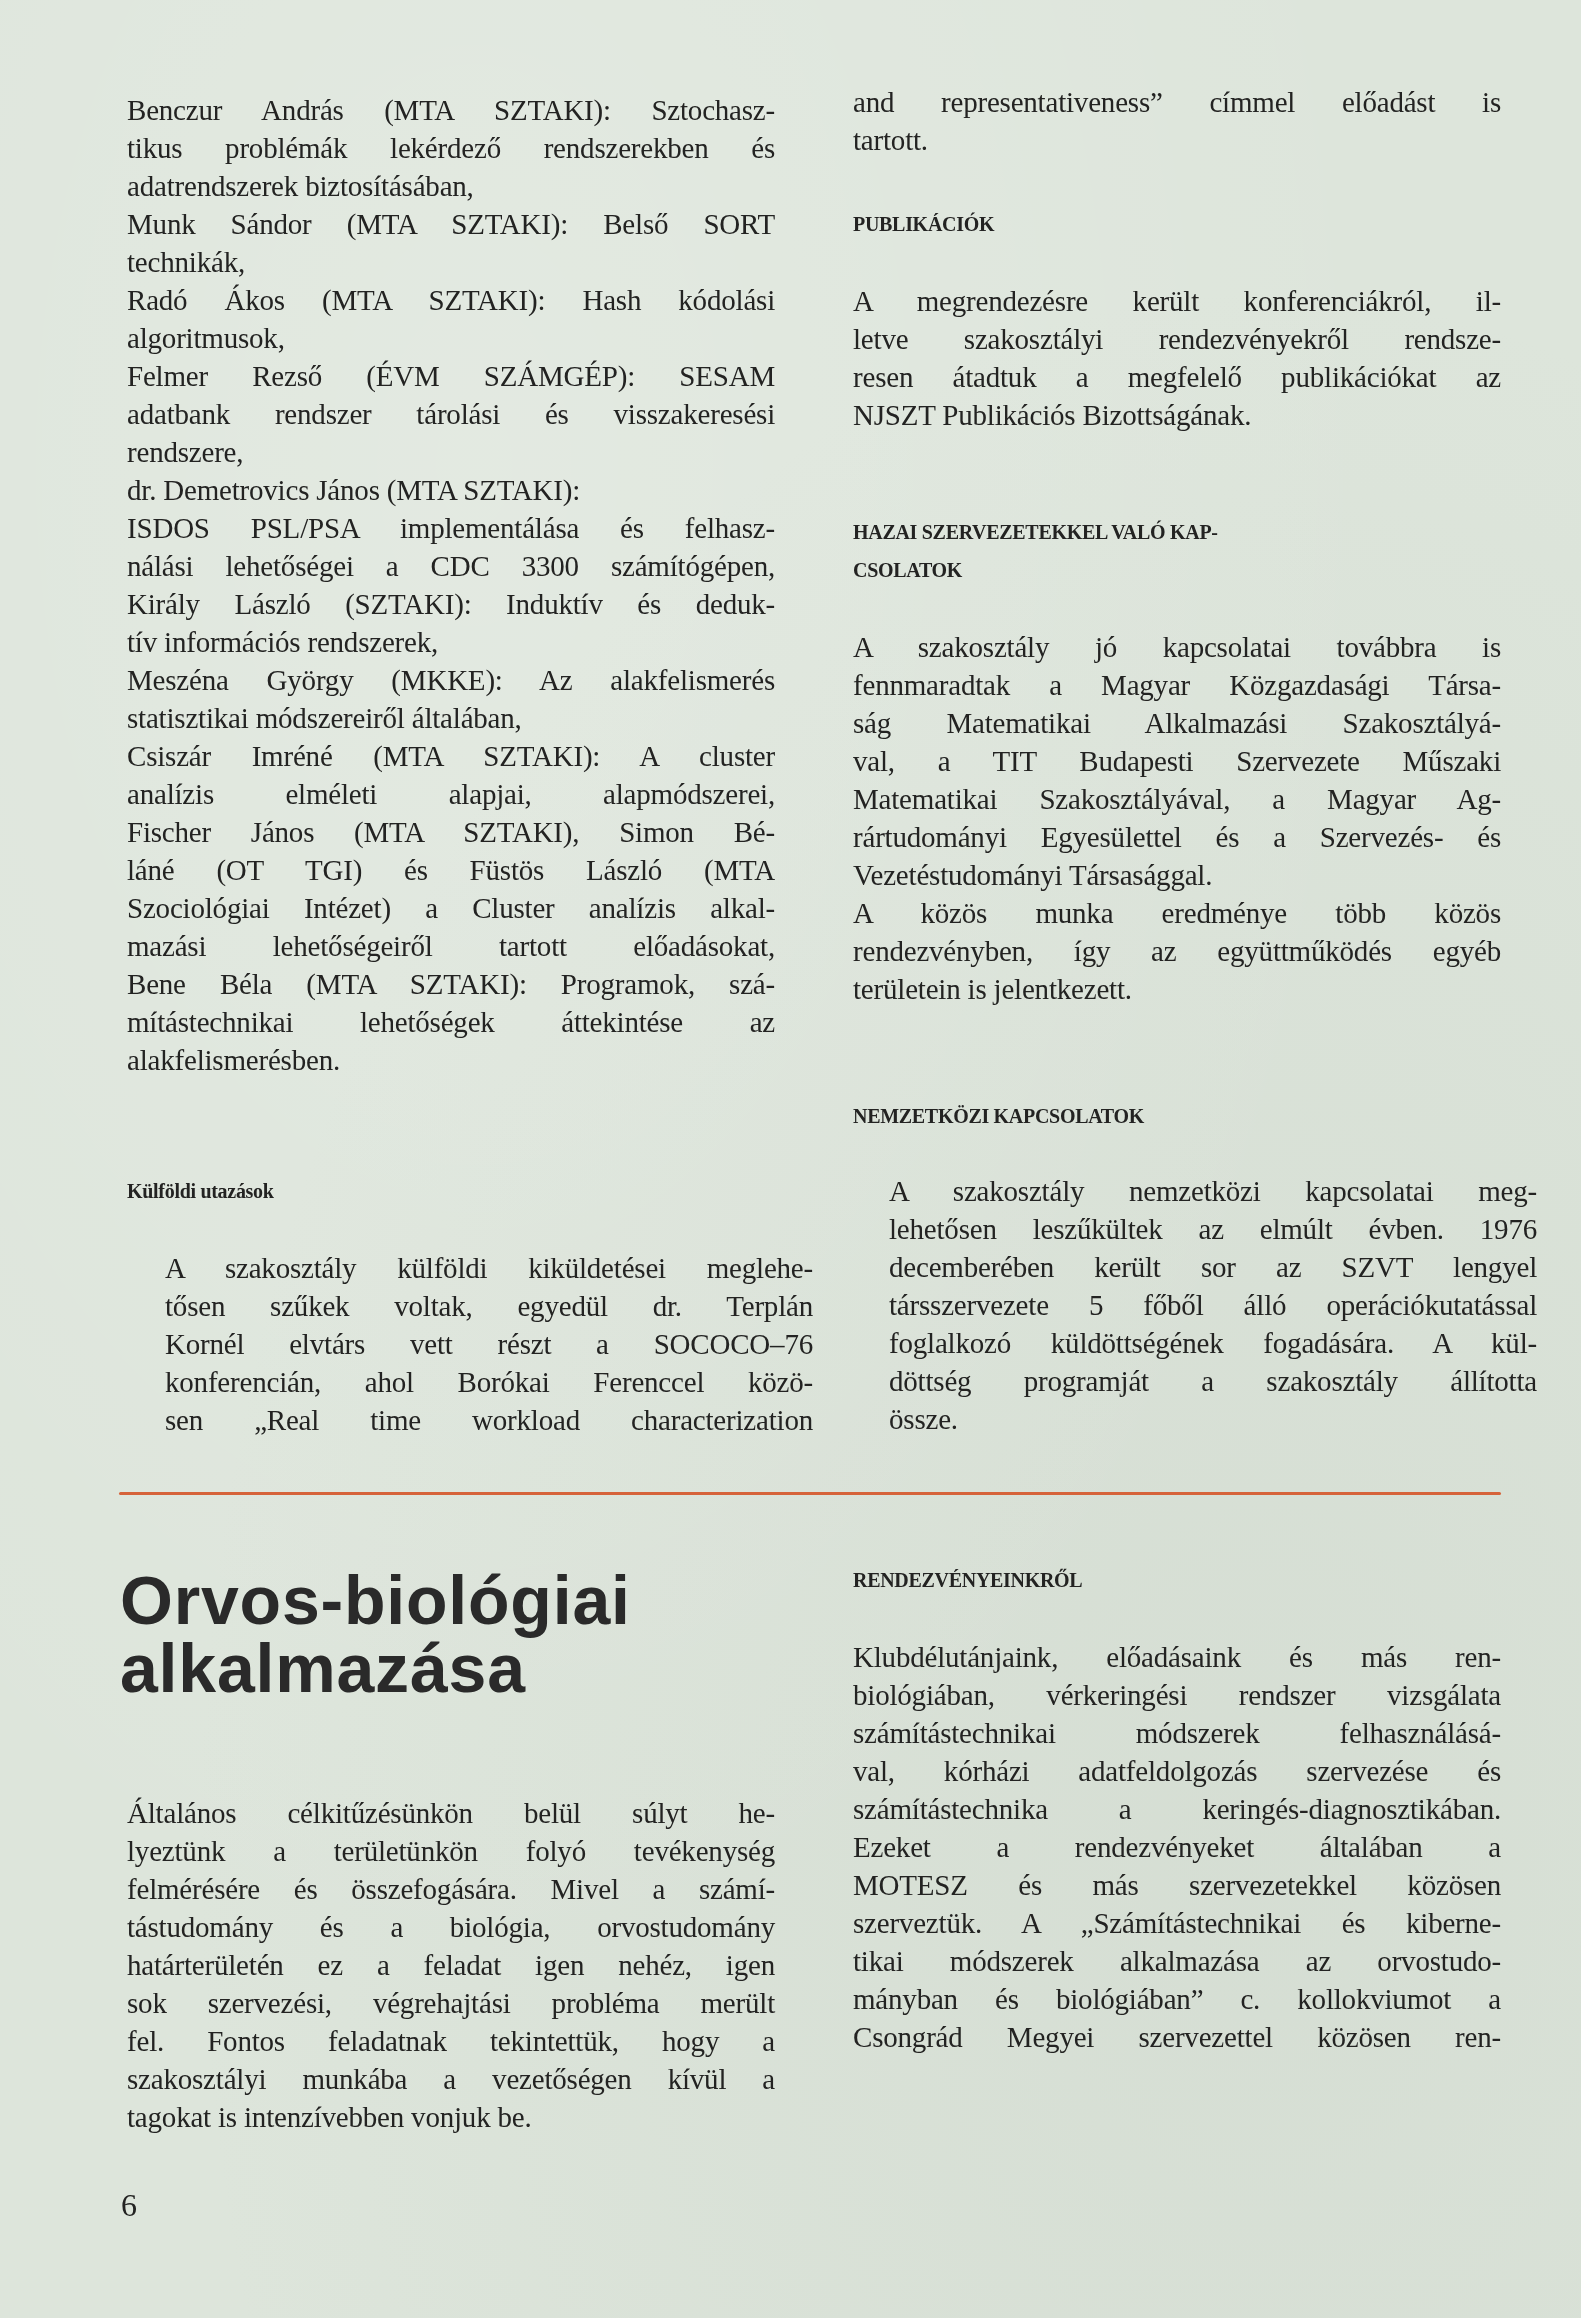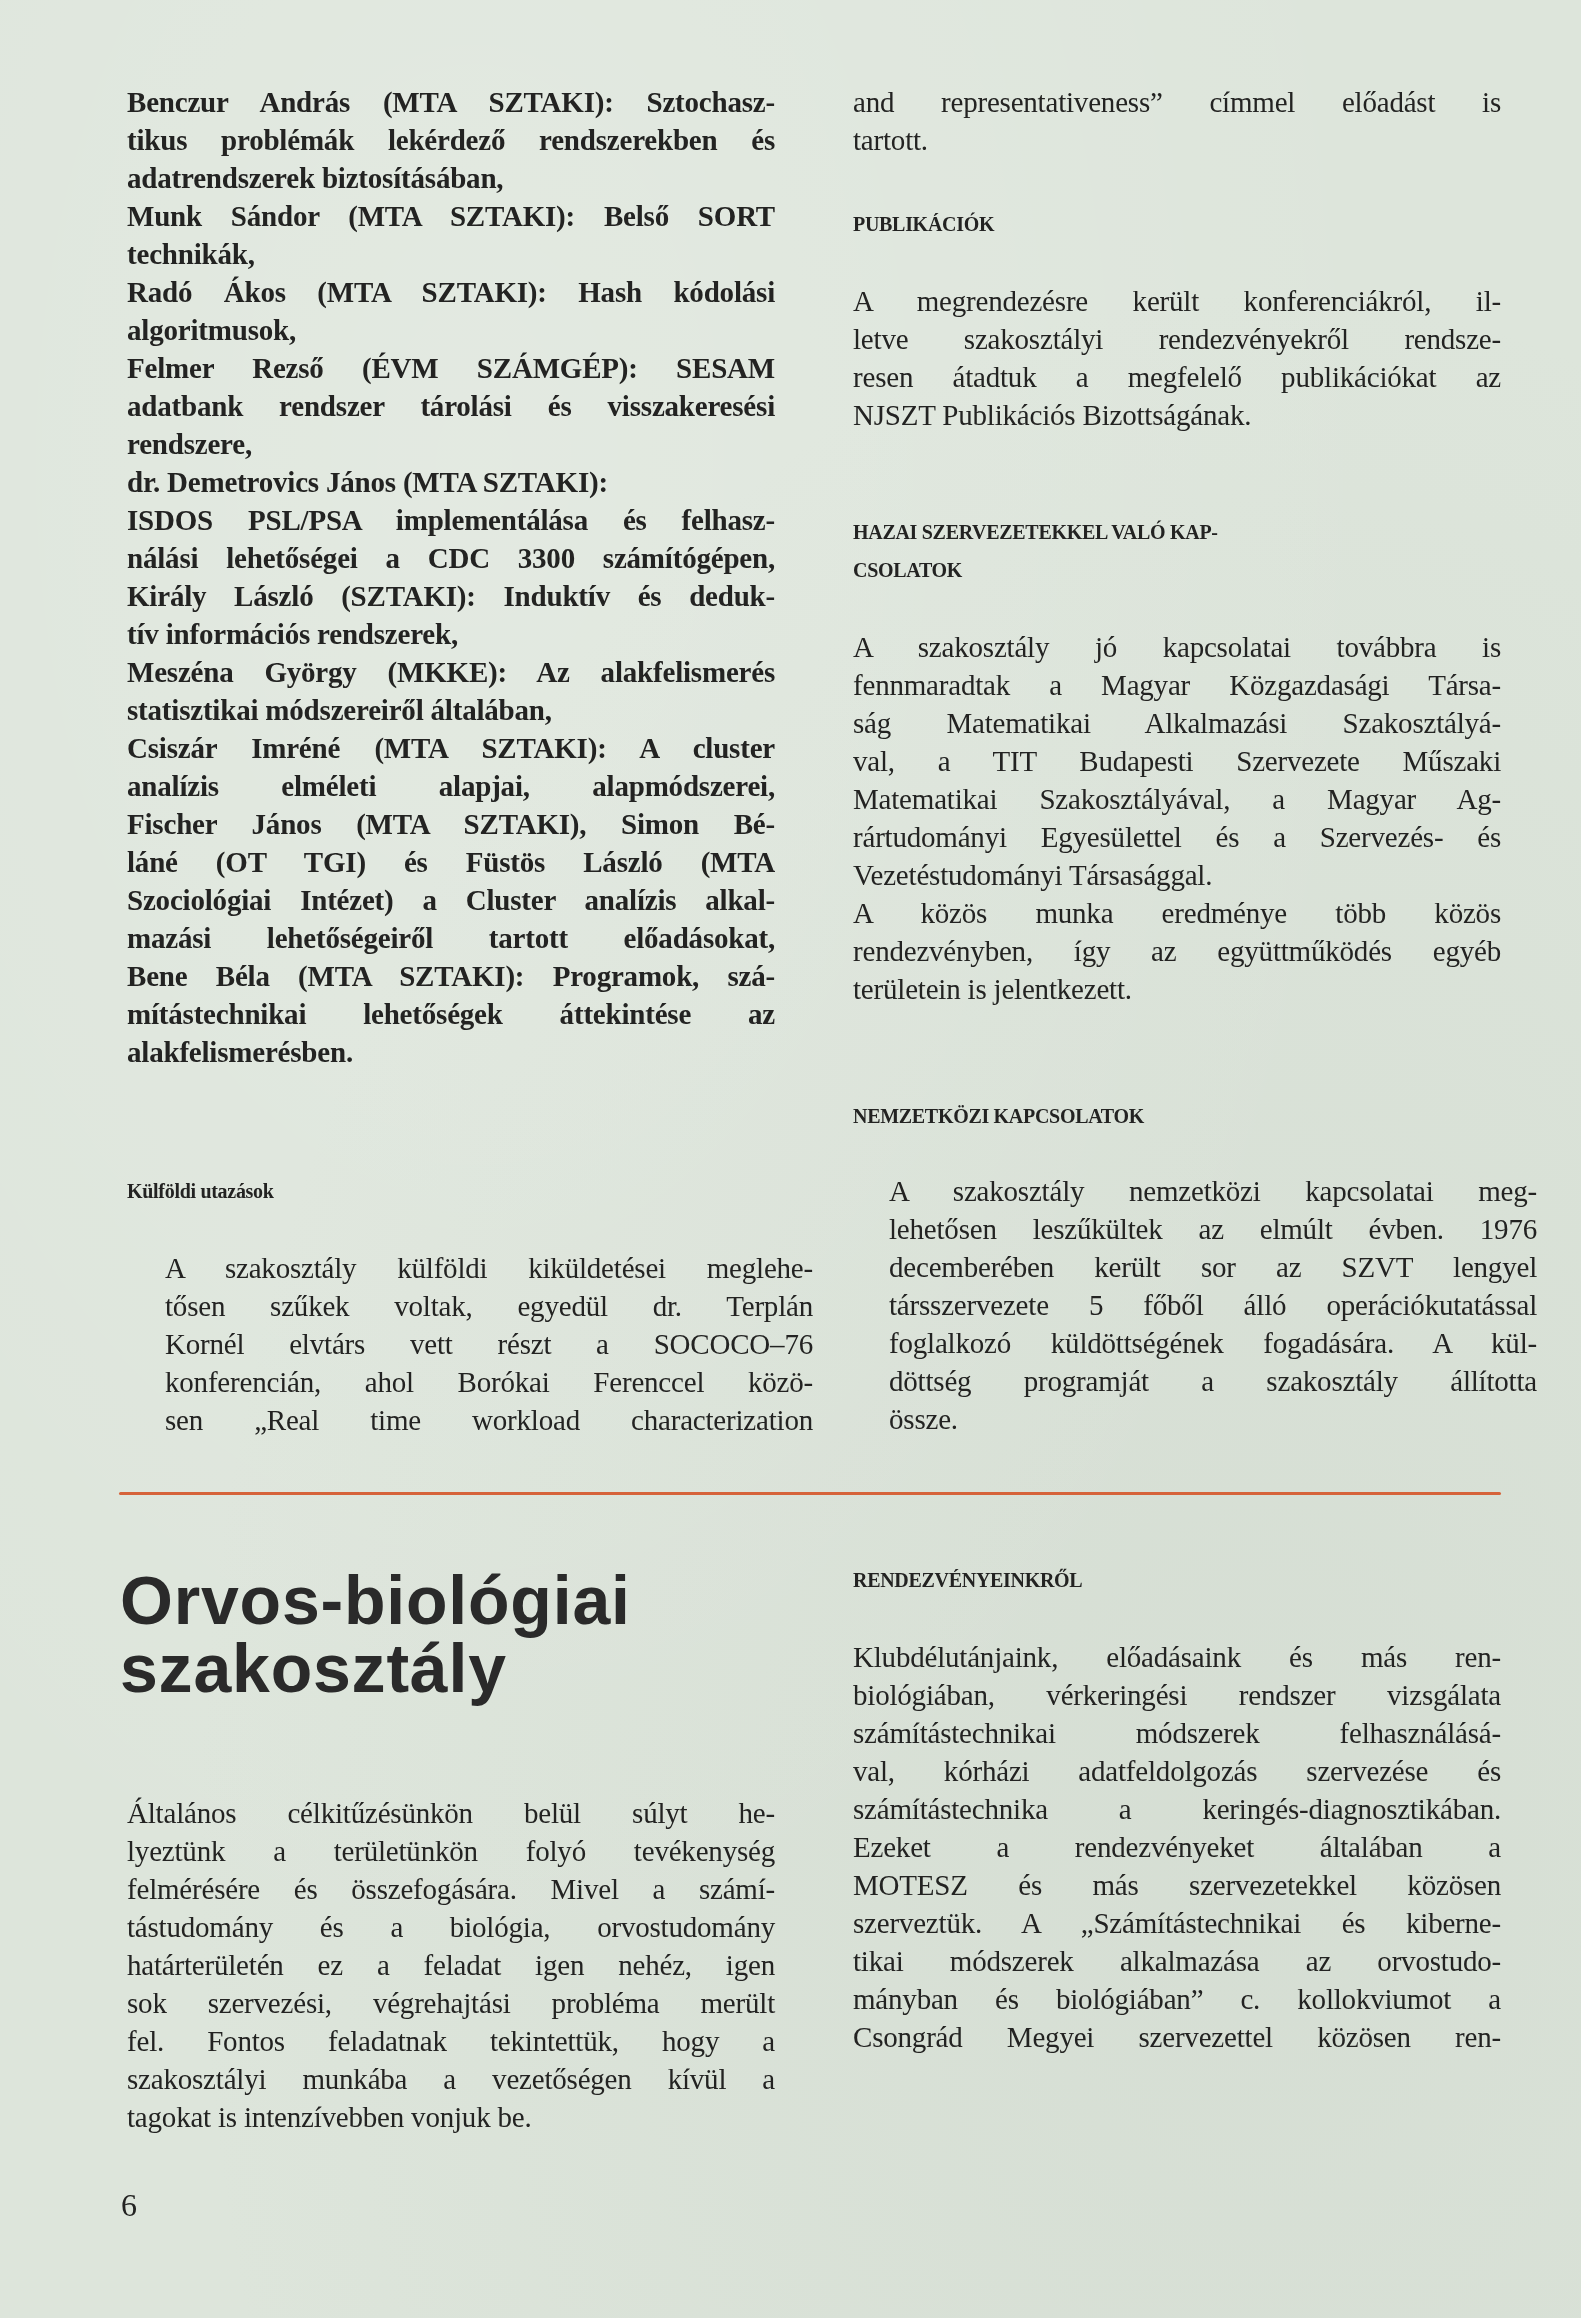--- a/index.html
+++ b/index.html
@@ -32,21 +32,21 @@
   }
   .rule {
     position: absolute; left: 119px; top: 1492px; width: 1382px; height: 3.4px;
     background: #d6633a; border-radius: 1.7px;
   }
   .pagenum { position: absolute; left: 121px; top: 2187px; font-size: 32px; }
 </style>
 </head>
 <body>
 
-<div class="p" style="left:127px; top:83px;font-weight:bold;">
+<div class="p" style="left:127px; top:91px;">
     <span class="ln">Benczur András (MTA SZTAKI): Sztochasz-</span>
     <span class="ln">tikus problémák lekérdező rendszerekben és</span>
     <span class="ln last">adatrendszerek biztosításában,</span>
     <span class="ln">Munk Sándor (MTA SZTAKI): Belső SORT</span>
     <span class="ln last">technikák,</span>
     <span class="ln">Radó Ákos (MTA SZTAKI): Hash kódolási</span>
     <span class="ln last">algoritmusok,</span>
     <span class="ln">Felmer Rezső (ÉVM SZÁMGÉP): SESAM</span>
     <span class="ln">adatbank rendszer tárolási és visszakeresési</span>
     <span class="ln last">rendszere,</span>
@@ -112,21 +112,21 @@
     <span class="ln">decemberében került sor az SZVT lengyel</span>
     <span class="ln">társszervezete 5 főből álló operációkutatással</span>
     <span class="ln">foglalkozó küldöttségének fogadására. A kül-</span>
     <span class="ln">döttség programját a szakosztály állította</span>
     <span class="ln last">össze.</span>
   </div>
 
 <div class="rule"></div>
 
 <div class="big" style="top:1566px;">Orvos-biológiai</div>
-<div class="big" style="top:1634px;">szakosztály</div>
+<div class="big" style="top:1634px;">alkalmazása</div>
 
 <div class="p" style="left:127px; top:1794px;">
     <span class="ln">Általános célkitűzésünkön belül súlyt he-</span>
     <span class="ln">lyeztünk a területünkön folyó tevékenység</span>
     <span class="ln">felmérésére és összefogására. Mivel a számí-</span>
     <span class="ln">tástudomány és a biológia, orvostudomány</span>
     <span class="ln">határterületén ez a feladat igen nehéz, igen</span>
     <span class="ln">sok szervezési, végrehajtási probléma merült</span>
     <span class="ln">fel. Fontos feladatnak tekintettük, hogy a</span>
     <span class="ln">szakosztályi munkába a vezetőségen kívül a</span>

